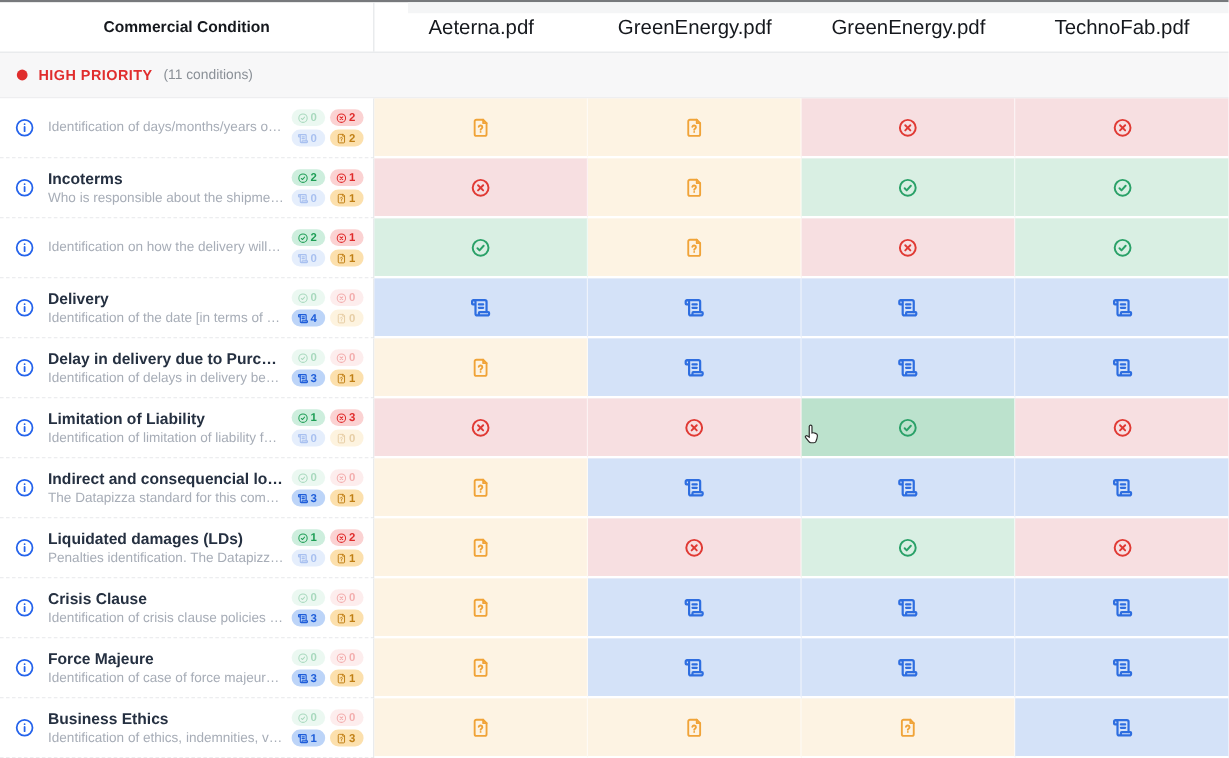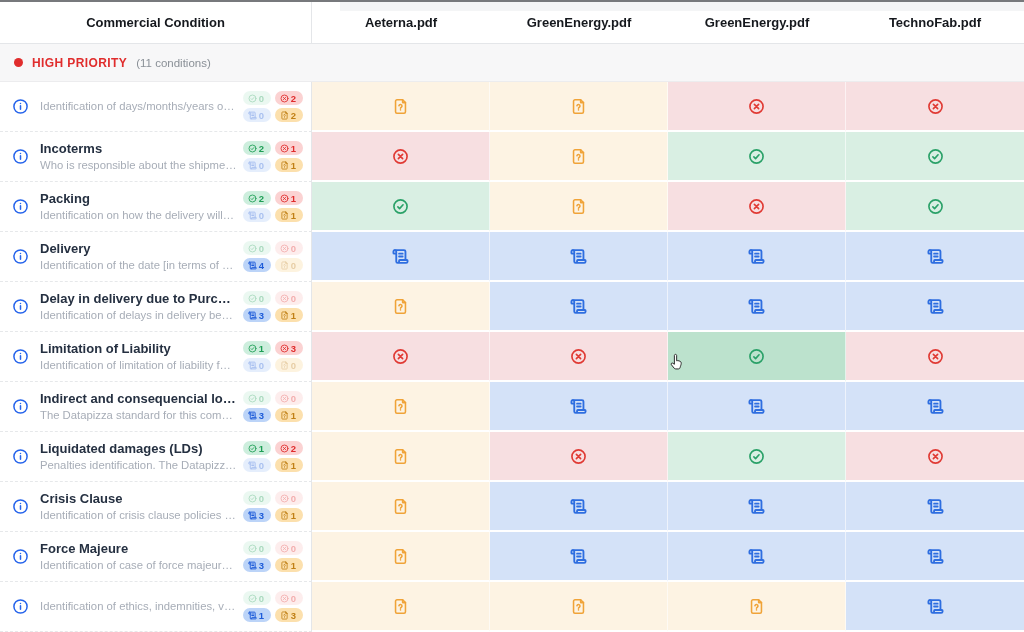--- a/index.html
+++ b/index.html
@@ -5,21 +5,21 @@
   * { margin: 0; padding: 0; box-sizing: border-box; }
   html, body { width: 1024px; height: 632px; overflow: hidden; }
   body { font-family: "Liberation Sans", sans-serif; background: #fff; }
   .app { position: relative; width: 1024px; height: 632px; overflow: hidden; background: #fff; }
   .topstrip { height: 2px; background: #77797c; width: 100%; }
   .header-row { display: flex; height: 42px; background: #fff; border-bottom: 1px solid #e4e6e9; position: relative; }
   .header-tint { position: absolute; left: 340px; top: 0; right: 0; height: 9px; background: #f4f5f6; }
   .cond-header { width: 312px; display: flex; align-items: center; justify-content: center;
                  font-size: 13px; font-weight: 700; color: #15181d; border-right: 1px solid #e4e6e9; }
   .doc-header { width: 178px; display: flex; align-items: center; justify-content: center;
-                font-size: 13px; font-weight: 700; color: #15181d; }
+                font-size: 17px; font-weight: 400; color: #15181d; }
   .priority-band { display: flex; align-items: center; height: 38px; background: #f7f7f8;
                    border-bottom: 1px solid #ececee; padding-left: 14px; gap: 9px; }
   .red-dot { width: 9px; height: 9px; border-radius: 50%; background: #e02d2d; }
   .priority-label { font-size: 12px; font-weight: 800; letter-spacing: .4px; color: #e02d2d; }
   .priority-count { font-size: 11.5px; color: #8a9097; }
   .rows {}
   .row { display: flex; height: 50px; }
   .cond-card { width: 312px; background: #fff; display: flex; align-items: center;
                padding: 0 8px 0 12px; border-right: 1px solid #e4e6e9;
                border-bottom: 1px dashed #e6e8ea; }
@@ -234,21 +234,20 @@
       <div class="row">
         <div class="cond-card">
           <span class="info">
             <svg viewBox="0 0 24 24" fill="none" stroke="currentColor" stroke-linecap="round" stroke-linejoin="round" stroke-width="2.1">
               <circle cx="12" cy="12" r="9.3"></circle>
               <path d="M12 11v5"></path>
               <path d="M12 7.8h.01"></path>
             </svg>
           </span>
           <div class="texts">
-            <div class="cond-title">Packing</div>
             <div class="cond-desc">Identification on how the delivery will be ...</div>
           </div>
           <div class="badges">
             <span class="badge" style="background: rgb(205, 238, 221); color: rgb(30, 158, 85);">
               <svg viewBox="0 0 24 24" fill="none" stroke="currentColor" stroke-linecap="round" stroke-linejoin="round" stroke-width="2.3">
                 <circle cx="12" cy="12" r="9.3"></circle>
                 <path d="M8.3 12.6l2.4 2.4 4.9-5.4"></path>
               </svg>
               <span>2</span>
             </span>
@@ -902,20 +901,21 @@
       <div class="row">
         <div class="cond-card">
           <span class="info">
             <svg viewBox="0 0 24 24" fill="none" stroke="currentColor" stroke-linecap="round" stroke-linejoin="round" stroke-width="2.1">
               <circle cx="12" cy="12" r="9.3"></circle>
               <path d="M12 11v5"></path>
               <path d="M12 7.8h.01"></path>
             </svg>
           </span>
           <div class="texts">
+            <div class="cond-title">Business Ethics</div>
             <div class="cond-desc">Identification of ethics, indemnities, viola...</div>
           </div>
           <div class="badges">
             <span class="badge faded" style="background: rgb(205, 238, 221); color: rgb(30, 158, 85);">
               <svg viewBox="0 0 24 24" fill="none" stroke="currentColor" stroke-linecap="round" stroke-linejoin="round" stroke-width="2.3">
                 <circle cx="12" cy="12" r="9.3"></circle>
                 <path d="M8.3 12.6l2.4 2.4 4.9-5.4"></path>
               </svg>
               <span>0</span>
             </span>

